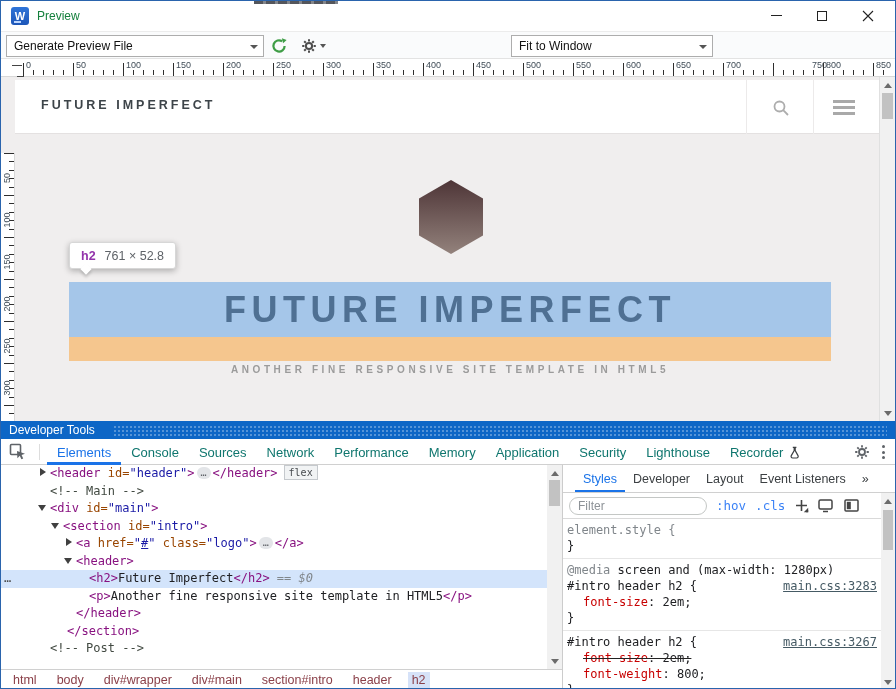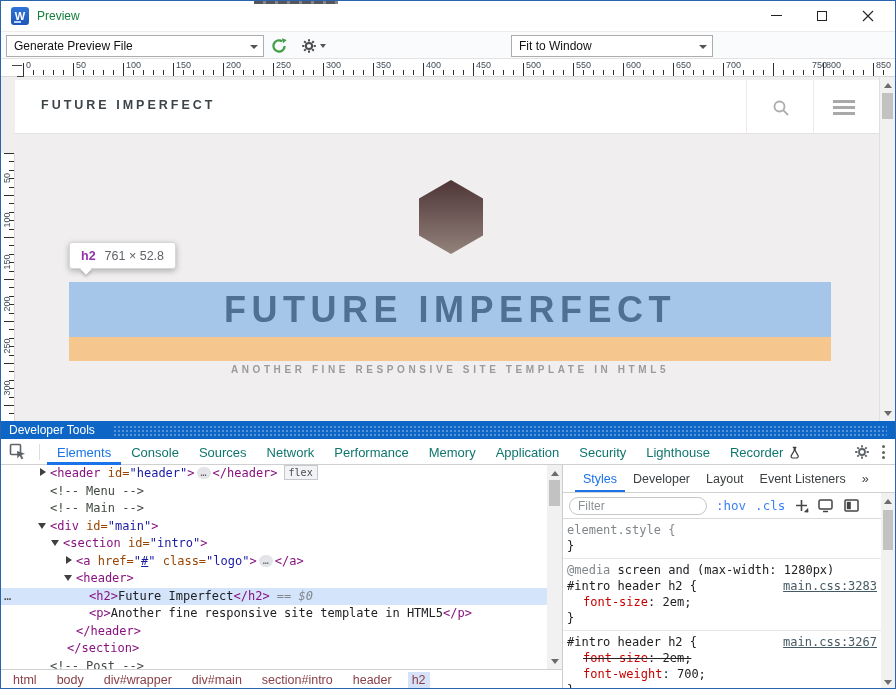--- a/index.html
+++ b/index.html
@@ -456,21 +456,20 @@
         <div class="kebab">
             <i></i>
             <i></i>
             <i></i>
           </div>
       </div>
     </div>
 
     <div class="tree" id="tree">
         <div class="t-row" style="padding-left: 37px;"><span class="arw r"></span><span class="c-tag">&lt;header</span><span class="c-attr"> id=</span><span class="c-val">"header"</span><span class="c-tag">&gt;</span><span class="pill-ell">…</span><span class="c-tag">&lt;/header&gt;</span><span class="pill-badge">flex</span></div>
-        <div class="t-row" style="padding-left: 37px;"><span class="arw"></span><span class="c-comment">&lt;!-- Menu --&gt;</span></div>
         <div class="t-row" style="padding-left: 37px;"><span class="arw"></span><span class="c-comment">&lt;!-- Main --&gt;</span></div>
         <div class="t-row" style="padding-left: 37px;"><span class="arw d"></span><span class="c-tag">&lt;div</span><span class="c-attr"> id=</span><span class="c-val">"main"</span><span class="c-tag">&gt;</span></div>
         <div class="t-row" style="padding-left: 50px;"><span class="arw d"></span><span class="c-tag">&lt;section</span><span class="c-attr"> id=</span><span class="c-val">"intro"</span><span class="c-tag">&gt;</span></div>
         <div class="t-row" style="padding-left: 63px;"><span class="arw r"></span><span class="c-tag">&lt;a</span><span class="c-attr"> href=</span><span class="c-val">"</span><span class="c-alink">#</span><span class="c-val">"</span><span class="c-attr"> class=</span><span class="c-val">"logo"</span><span class="c-tag">&gt;</span><span class="pill-ell">…</span><span class="c-tag">&lt;/a&gt;</span></div>
         <div class="t-row" style="padding-left: 63px;"><span class="arw d"></span><span class="c-tag">&lt;header&gt;</span></div>
         <div class="t-row sel" style="padding-left: 76px;"><span class="gutterdots">…</span><span class="arw"></span><span class="c-tag">&lt;h2&gt;</span><span class="c-plain">Future Imperfect</span><span class="c-tag">&lt;/h2&gt;</span><span class="c-meta"> == $0</span></div>
         <div class="t-row" style="padding-left: 76px;"><span class="arw"></span><span class="c-tag">&lt;p&gt;</span><span class="c-plain">Another fine responsive site template in HTML5</span><span class="c-tag">&lt;/p&gt;</span></div>
         <div class="t-row" style="padding-left: 63px;"><span class="arw"></span><span class="c-tag">&lt;/header&gt;</span></div>
         <div class="t-row" style="padding-left: 54px;"><span class="arw"></span><span class="c-tag">&lt;/section&gt;</span></div>
         <div class="t-row" style="padding-left: 37px;"><span class="arw"></span><span class="c-comment">&lt;!-- Post --&gt;</span></div>
@@ -529,21 +528,21 @@
           </div>
           <div class="st-section">
             <div class="st-row"><span class="st-lhs"><span class="s-gray">@media</span><span class="s-val"> screen and (max-width: 1280px)</span></span></div>
             <div class="st-row"><span class="st-lhs"><span class="s-val">#intro header h2 {</span></span><span class="st-link">main.css:3283</span></div>
             <div class="st-row"><span class="st-lhs ind"><span class="s-prop">font-size</span><span class="s-val">: 2em;</span></span></div>
             <div class="st-row"><span class="st-lhs"><span class="s-val">}</span></span></div>
           </div>
           <div class="st-section">
             <div class="st-row"><span class="st-lhs"><span class="s-val">#intro header h2 {</span></span><span class="st-link">main.css:3267</span></div>
             <div class="st-row"><span class="st-lhs ind struck"><span class="s-prop">font-size</span><span class="s-val">: 2em;</span></span></div>
-            <div class="st-row"><span class="st-lhs ind"><span class="s-prop">font-weight</span><span class="s-val">: 700;</span></span></div>
+            <div class="st-row"><span class="st-lhs ind"><span class="s-prop">font-weight</span><span class="s-val">: 800;</span></span></div>
             <div class="st-row"><span class="st-lhs"><span class="s-val">}</span></span></div>
           </div>
         </div>
       <div class="st-scroll sbar">
         <div class="sb-arrow" style="top:0;">
             <span class="tri-up"></span>
           </div>
         <div class="sb-thumb" style="top:17px;height:40px;"></div>
         <div class="sb-arrow" style="bottom:0;">
             <span class="tri-dn"></span>

